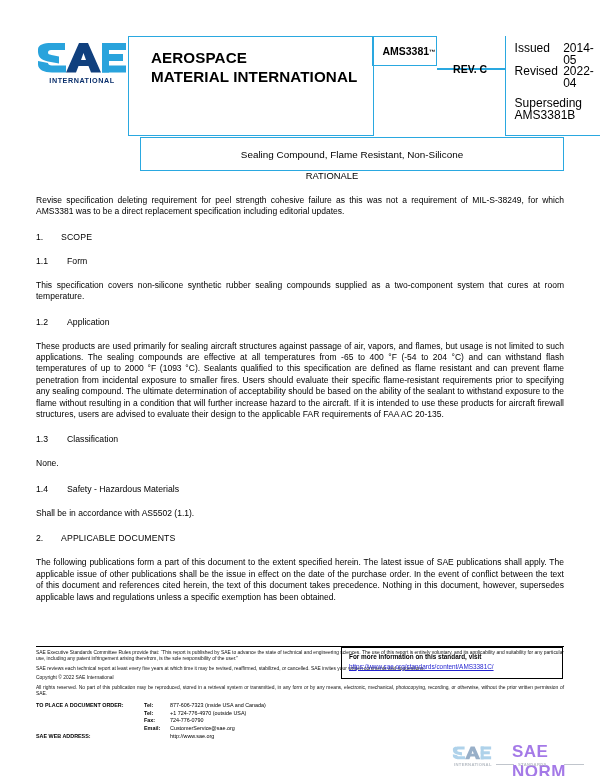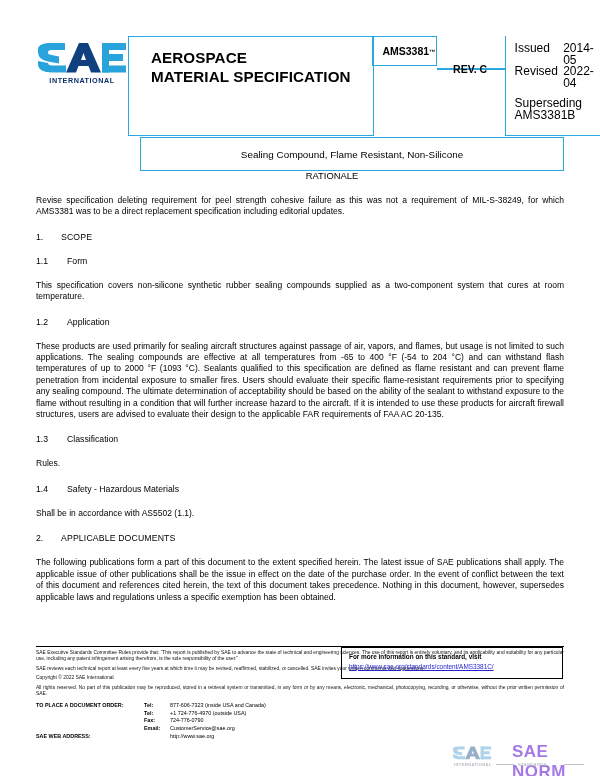--- a/index.html
+++ b/index.html
@@ -293,21 +293,21 @@
         <rect x="132" y="1" width="48" height="14" fill="#29a3dc"></rect>
         <rect x="132" y="23" width="42" height="14" fill="#29a3dc"></rect>
         <rect x="132" y="46" width="48" height="14" fill="#29a3dc"></rect>
         <rect x="132" y="1" width="14" height="59" fill="#29a3dc"></rect>
       </svg>
       <div class="sae-logo-sub">INTERNATIONAL</div>
     </div>
 
     <div class="title-box">
       <div class="title-line">AEROSPACE</div>
-      <div class="title-line">MATERIAL SPECIFICATION</div>
+      <div class="title-line">MATERIAL INTERNATIONAL</div>
     </div>
 
     <div class="meta-col">
       <div class="meta-top">
         <div class="meta-doc">
           <span>AMS3381</span>
             <span class="tm">™</span>
         </div>
         <div class="meta-rev">REV. C</div>
       </div>
@@ -352,21 +352,21 @@
       <span class="lbl">Application</span>
     </div>
 
     <p class="para">These products are used primarily for sealing aircraft structures against passage of air, vapors, and flames, but usage is not limited to such applications. The sealing compounds are effective at all temperatures from -65 to 400 °F (-54 to 204 °C) and can withstand flash temperatures of up to 2000 °F (1093 °C). Sealants qualified to this specification are defined as flame resistant and can prevent flame penetration from incidental exposure to smaller fires. Users should evaluate their specific flame-resistant requirements prior to specifying any sealing compound. The ultimate determination of acceptability should be based on the ability of the sealant to withstand exposure to the flame without resulting in a condition that will further increase hazard to the aircraft. If it is intended to use these products for aircraft firewall structures, users are advised to evaluate their design to the applicable FAR requirements of FAA AC 20-135.</p>
 
     <div class="sec">
       <span class="num">1.3</span>
       <span class="lbl">Classification</span>
     </div>
 
-    <p class="para nojust">Rules.</p>
+    <p class="para nojust">None.</p>
 
     <div class="sec">
       <span class="num">1.4</span>
       <span class="lbl">Safety - Hazardous Materials</span>
     </div>
 
     <p class="para nojust">Shall be in accordance with AS5502 (1.1).</p>
 
     <div class="sec major">
       <span class="num">2.</span>

